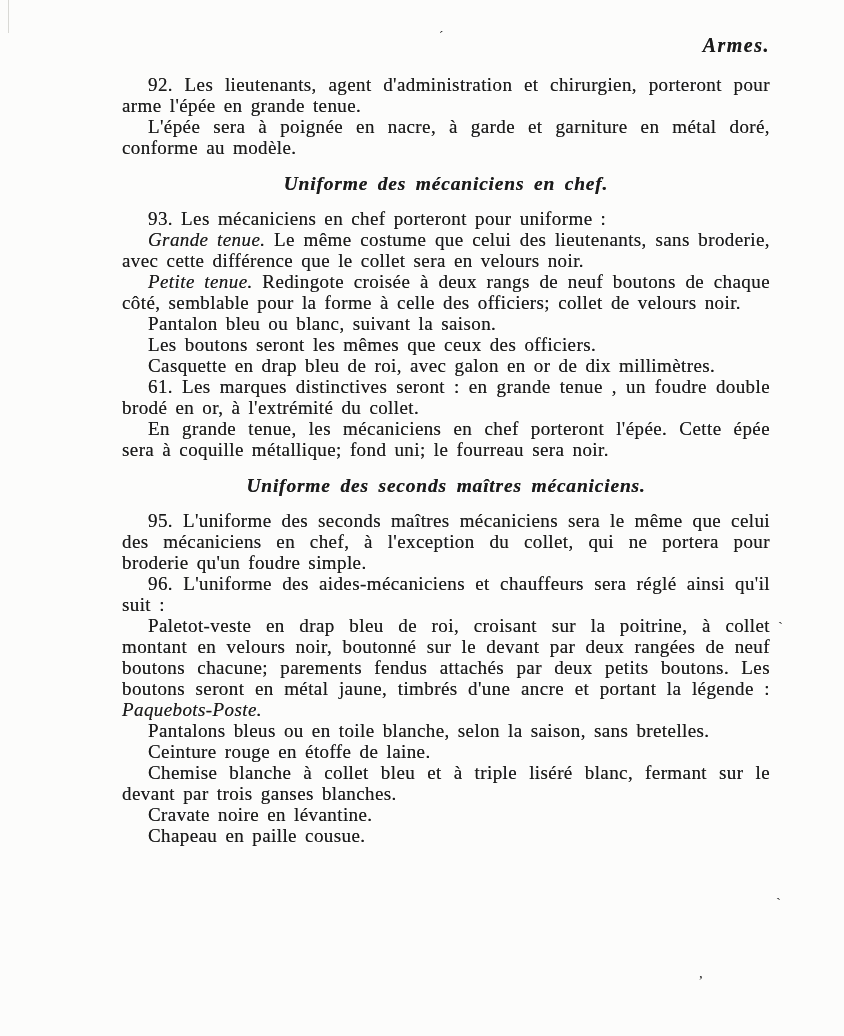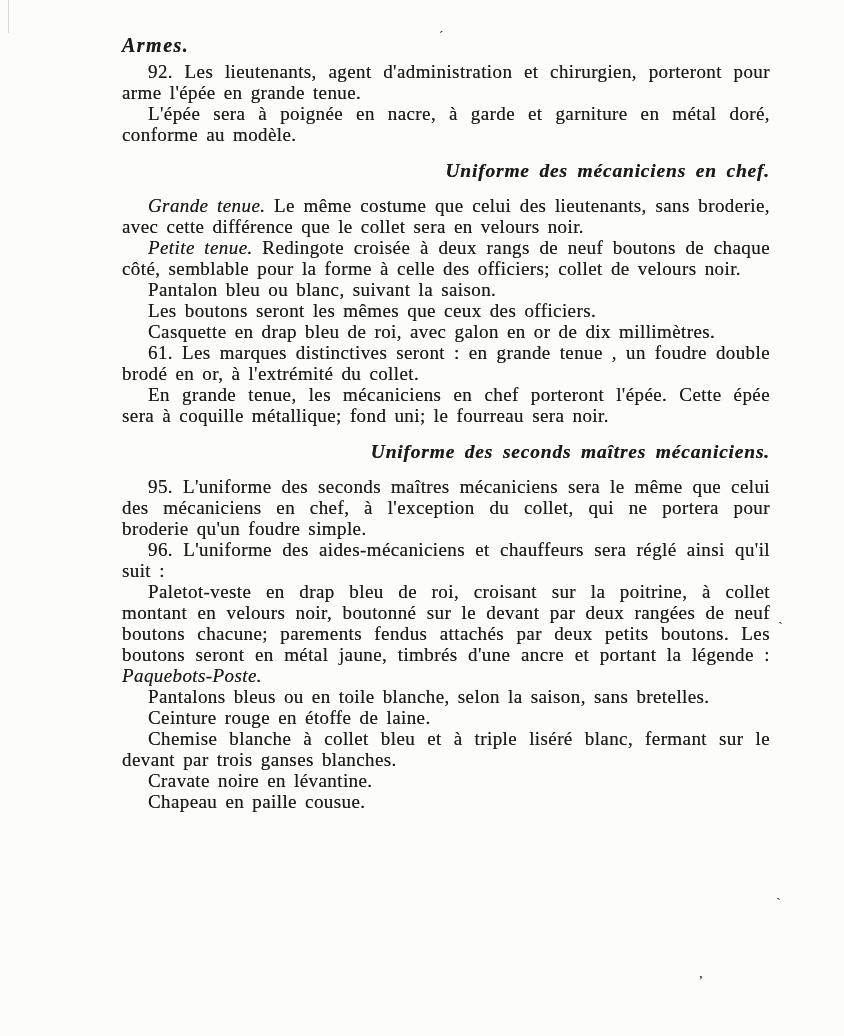--- a/index.html
+++ b/index.html
@@ -16,31 +16,31 @@
     color: #1b1b1b;
     font-family: "Liberation Serif", "DejaVu Serif", serif;
   }
   .content {
     position: absolute;
     left: 122px;
     top: 34px;
     width: 648px;
   }
   .doc-title {
-    margin: 0 0 4px 0;
-    text-align: left;
+    margin: 0 0 17px 0;
+    text-align: right;
     font-style: italic;
     font-weight: bold;
     font-size: 20px;
     letter-spacing: 1.5px;
     text-shadow: 0 0 0.4px rgba(20,20,20,0.7);
   }
   .section-heading {
     margin: 15px 0 13px 0;
-    text-align: right;
+    text-align: center;
     font-style: italic;
     font-weight: bold;
     font-size: 19.5px;
     letter-spacing: 0.8px;
     word-spacing: 4px;
     text-shadow: 0 0 0.4px rgba(20,20,20,0.7);
   }
   .para {
     margin: 0;
     text-indent: 26px;
@@ -85,20 +85,21 @@
   <span class="artifact" style="left:699px; top:966px;">,</span>
 
   <div class="content">
 
     <h1 class="doc-title">Armes.</h1>
 
     <p class="para"><span>92. Les lieutenants, agent d'administration et chirurgien, por­teront pour arme l'épée en grande tenue.</span></p>
     <p class="para"><span>L'épée sera à poignée en nacre, à garde et garniture en métal doré, conforme au modèle.</span></p>
 
     <h2 class="section-heading">Uniforme des mécaniciens en chef.</h2>
+    <p class="para"><span>93. Les mécaniciens en chef porteront pour uniforme :</span></p>
     <p class="para"><span class="it">Grande tenue.</span><span> Le même costume que celui des lieutenants, sans broderie, avec cette différence que le collet sera en velours noir.</span></p>
     <p class="para"><span class="it">Petite tenue.</span><span> Redingote croisée à deux rangs de neuf boutons de chaque côté, semblable pour la forme à celle des officiers; collet de velours noir.</span></p>
     <p class="para"><span>Pantalon bleu ou blanc, suivant la saison.</span></p>
     <p class="para"><span>Les boutons seront les mêmes que ceux des officiers.</span></p>
     <p class="para"><span>Casquette en drap bleu de roi, avec galon en or de dix milli­mètres.</span></p>
     <p class="para"><span>61. Les marques distinctives seront : en grande tenue , un foudre double brodé en or, à l'extrémité du collet.</span></p>
     <p class="para"><span>En grande tenue, les mécaniciens en chef porteront l'épée. Cette épée sera à coquille métallique; fond uni; le fourreau sera noir.</span></p>
 
     <h2 class="section-heading">Uniforme des seconds maîtres mécaniciens.</h2>
     <p class="para"><span>95. L'uniforme des seconds maîtres mécaniciens sera le même que celui des mécaniciens en chef, à l'exception du collet, qui ne portera pour broderie qu'un foudre simple.</span></p>

